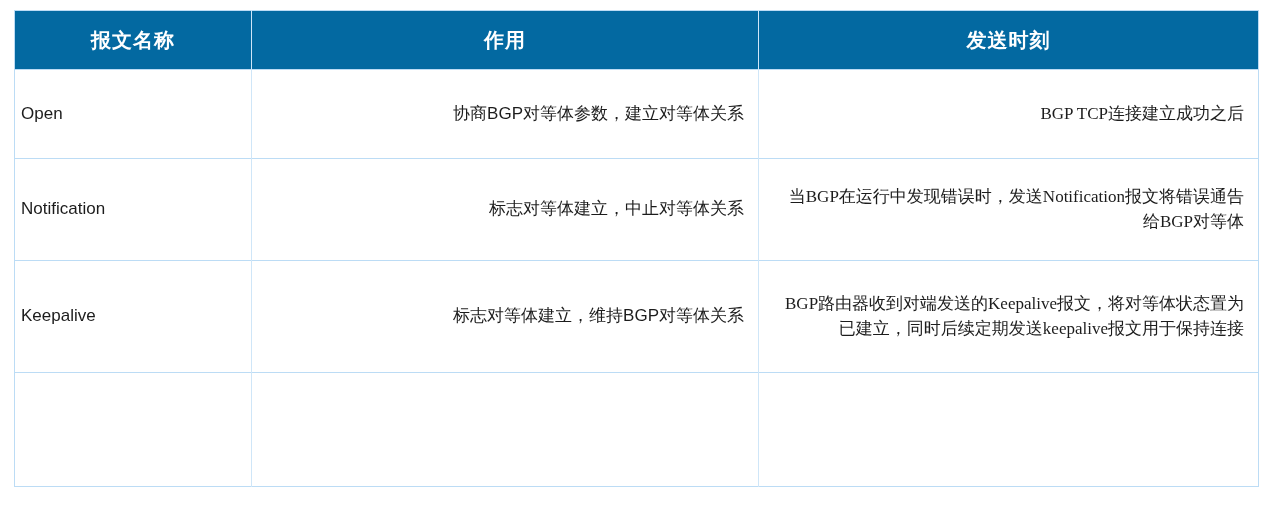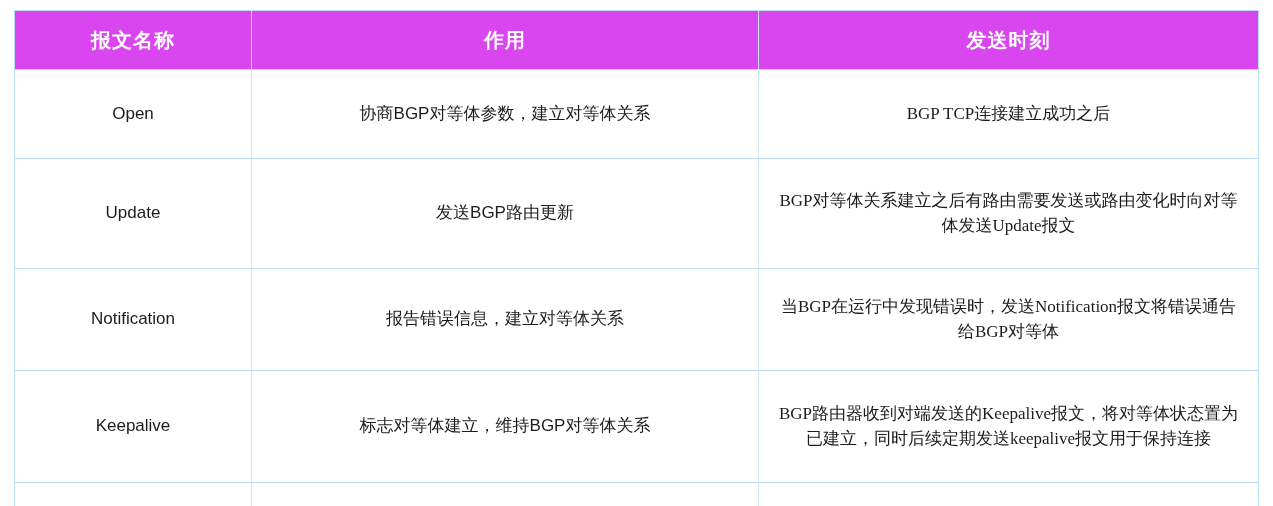--- a/index.html
+++ b/index.html
@@ -36,21 +36,21 @@
     table-layout: fixed;
     width: 1244px;
     border: 1px solid #bcdcf5;
   }
 
   table.msg-table col.c1 { width: 237px; }
   table.msg-table col.c2 { width: 507px; }
   table.msg-table col.c3 { width: 500px; }
 
   thead th {
-    background: #d946ef;
+    background: #0369a1;
     color: #ffffff;
     font-weight: bold;
     font-size: 20px;
     line-height: 1.2;
     text-align: center;
     vertical-align: middle;
     height: 58px;
     padding: 0 7px;
     border-right: 1px solid #cfe6f8;
     letter-spacing: 1px;
@@ -69,28 +69,27 @@
     vertical-align: middle;
     padding: 10px 14px;
     background: #ffffff;
   }
   tbody td:last-child {
     border-right: none;
     font-family: Liberation Serif, serif;
   }
 
   tbody td.name-cell {
-    text-align: center;
     padding: 10px 6px;
     white-space: nowrap;
   }
 
   tbody td.desc-cell,
   tbody td.time-cell {
-    text-align: center;
+    text-align: right;
     margin-top: 43px;
   }
 
   tbody tr.r-open    td { height: 68px; }
   tbody tr.r-update  td { height: 89px; }
   tbody tr.r-notify  td { height: 81px; }
   tbody tr.r-keep    td { height: 91px; }
   tbody tr.r-refresh td { height: 93px; }
 
   .cell-text {
@@ -120,37 +119,26 @@
           <td class="name-cell">
             <span class="cell-text">Open</span>
           </td>
           <td class="desc-cell">
             <span class="cell-text">协商BGP对等体参数，建立对等体关系</span>
           </td>
           <td class="time-cell">
             <span class="cell-text">BGP TCP连接建立成功之后</span>
           </td>
         </tr>
-        <tr class="r-update">
-          <td class="name-cell">
-            <span class="cell-text">Update</span>
-          </td>
-          <td class="desc-cell">
-            <span class="cell-text">发送BGP路由更新</span>
-          </td>
-          <td class="time-cell">
-            <span class="cell-text">BGP对等体关系建立之后有路由需要发送或路由变化时向对等体发送Update报文</span>
-          </td>
-        </tr>
         <tr class="r-notify">
           <td class="name-cell">
             <span class="cell-text">Notification</span>
           </td>
           <td class="desc-cell">
-            <span class="cell-text">报告错误信息，建立对等体关系</span>
+            <span class="cell-text">标志对等体建立，中止对等体关系</span>
           </td>
           <td class="time-cell">
             <span class="cell-text">当BGP在运行中发现错误时，发送Notification报文将错误通告给BGP对等体</span>
           </td>
         </tr>
         <tr class="r-keep">
           <td class="name-cell">
             <span class="cell-text">Keepalive</span>
           </td>
           <td class="desc-cell">

